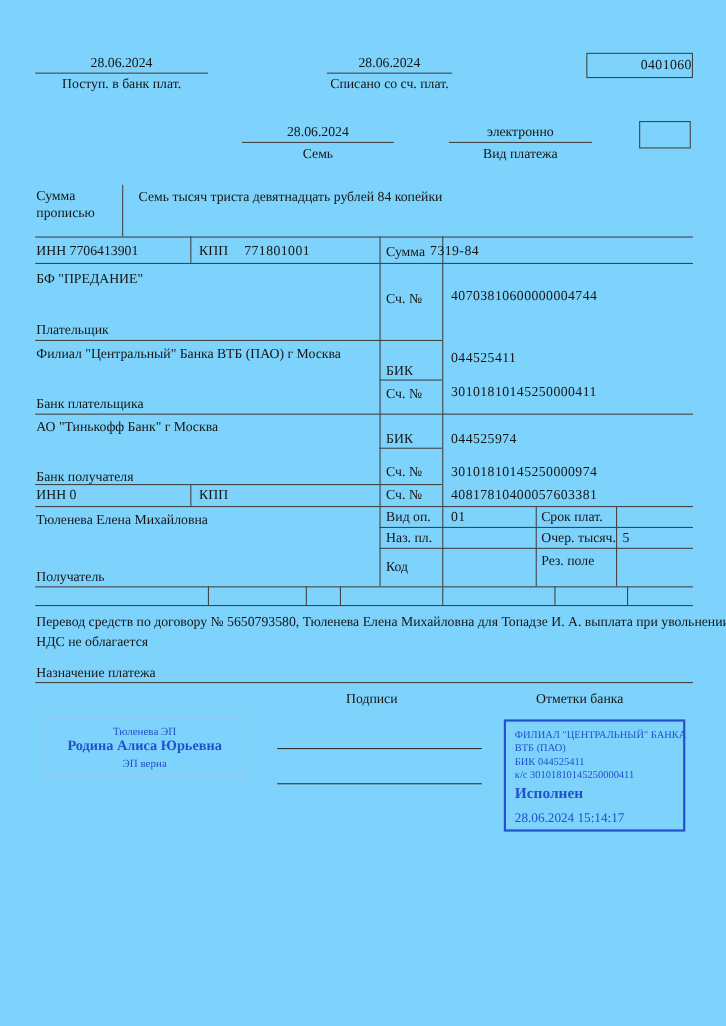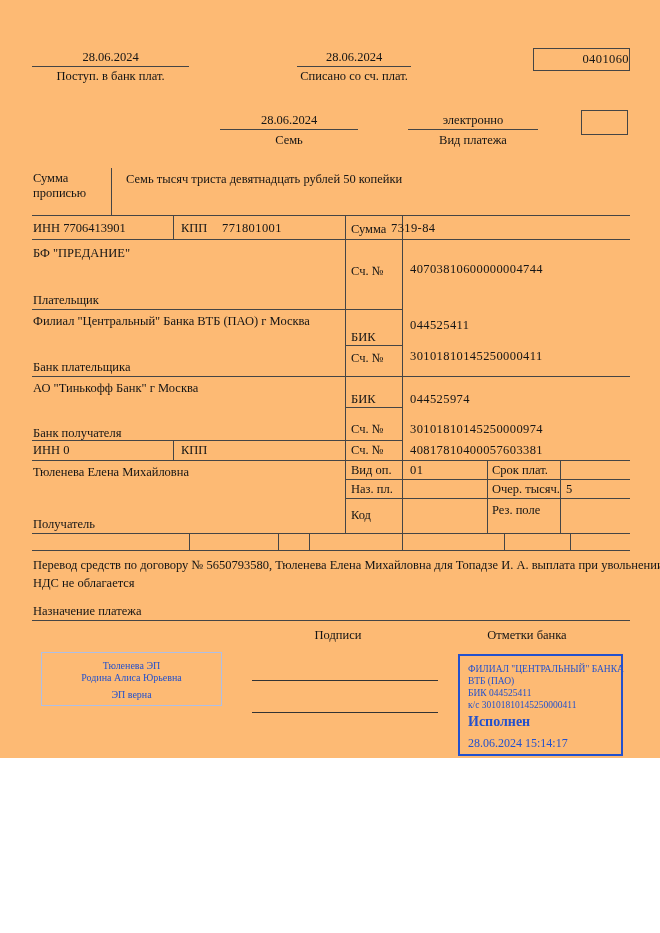--- a/index.html
+++ b/index.html
@@ -1,16 +1,16 @@
 <!DOCTYPE html>
 <html><head>
 <meta charset="utf-8">
 <style>
   html,body{margin:0;padding:0;background:#ffffff;}
-  .page{position:relative;width:660px;height:758px;background:#fdba74;overflow:hidden;
+  .page{position:relative;width:660px;height:933px;background:#7dd3fc;overflow:hidden;
         font-family:"Liberation Serif","DejaVu Serif",serif;font-size:12.5px;color:#151515;}
   .t{position:absolute;white-space:nowrap;line-height:14px;}
   .c{text-align:center;}
   .num{letter-spacing:.4px;text-align:right;}
   .hl{position:absolute;height:0;border-top:1px solid #454545;}
   .vl{position:absolute;width:0;border-left:1px solid #454545;}
   .box{position:absolute;border:1px solid #454545;box-sizing:border-box;}
   .blue{color:#2351cd;}
   .sig-stamp{position:absolute;left:41px;top:652px;width:181px;height:54px;
              border:1px solid #aebfe6;box-sizing:border-box;text-align:center;}
@@ -41,21 +41,21 @@
 
   <div class="t c" style="left:408px;top:113px;width:130px">электронно</div>
   <div class="hl" style="left:408px;top:129px;width:130px"></div>
   <div class="t c" style="left:408px;top:133px;width:130px">Вид платежа</div>
 
   <div class="box" style="left:581px;top:110px;width:47px;height:25px"></div>
 
   <div class="t" style="left:33px;top:171px">Сумма</div>
   <div class="t" style="left:33px;top:186px">прописью</div>
   <div class="vl" style="left:111px;top:168px;height:47px"></div>
-  <div class="t" style="left:126px;top:172px">Семь тысяч триста девятнадцать рублей 50 копейки</div>
+  <div class="t" style="left:126px;top:172px">Семь тысяч триста девятнадцать рублей 84 копейки</div>
 
   <div class="hl" style="left:32px;top:215px;width:598px"></div>
   <div class="hl" style="left:32px;top:239px;width:598px"></div>
   <div class="hl" style="left:32px;top:309px;width:370px"></div>
   <div class="hl" style="left:345px;top:345px;width:57px"></div>
   <div class="hl" style="left:32px;top:376px;width:598px"></div>
   <div class="hl" style="left:345px;top:407px;width:57px"></div>
   <div class="hl" style="left:32px;top:440px;width:370px"></div>
   <div class="hl" style="left:32px;top:460px;width:598px"></div>
   <div class="hl" style="left:345px;top:479px;width:285px"></div>
@@ -121,21 +121,21 @@
   <div class="t" style="left:33px;top:558px">Перевод средств по договору № 5650793580, Тюленева Елена Михайловна для Топадзе И. А. выплата при увольнении</div>
   <div class="t" style="left:33px;top:576px">НДС не облагается</div>
   <div class="t" style="left:33px;top:604px">Назначение платежа</div>
   <div class="hl" style="left:32px;top:620px;width:598px"></div>
 
   <div class="t c" style="left:283px;top:628px;width:110px">Подписи</div>
   <div class="t c" style="left:472px;top:628px;width:110px">Отметки банка</div>
 
   <div class="sig-stamp">
     <div class="t blue c" style="left:0;top:6px;width:179px;font-size:10px">Тюленева ЭП</div>
-    <div class="t blue c" style="left:0;top:18px;width:179px;font-size:10px;font-weight:normal">Родина Алиса Юрьевна</div>
+    <div class="t blue c" style="left:0;top:18px;width:179px;font-size:13px;font-weight:bold">Родина Алиса Юрьевна</div>
     <div class="t blue c" style="left:0;top:35px;width:179px;font-size:10px">ЭП верна</div>
   </div>
 
   <div class="hl" style="left:252px;top:680px;width:186px;border-color:#333"></div>
   <div class="hl" style="left:252px;top:712px;width:186px;border-color:#333"></div>
 
   <div class="bank-stamp">
     <div class="bs blue" style="top:8px;font-size:9.5px">ФИЛИАЛ "ЦЕНТРАЛЬНЫЙ" БАНКА</div>
     <div class="bs blue" style="top:20px;font-size:9.5px">ВТБ (ПАО)</div>
     <div class="bs blue" style="top:32px;font-size:9.5px">БИК 044525411</div>

